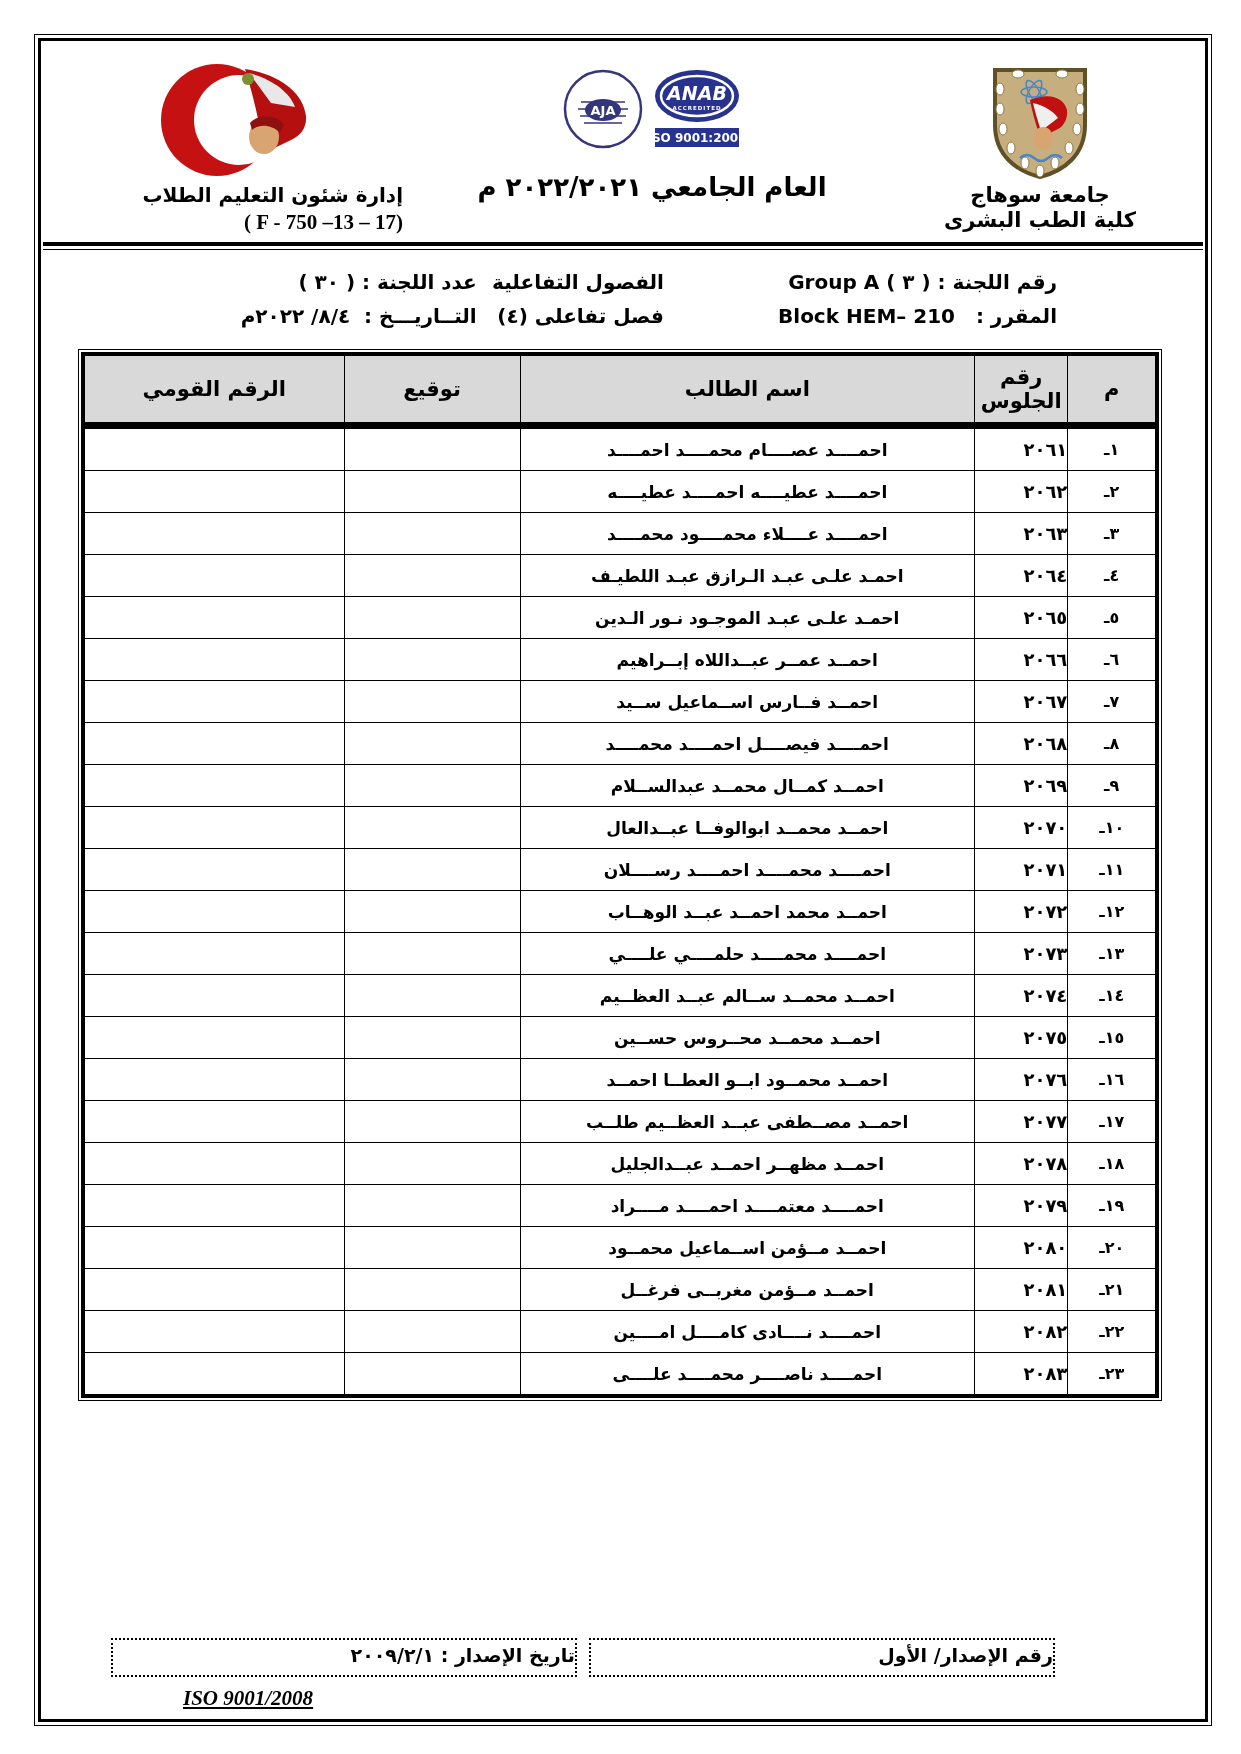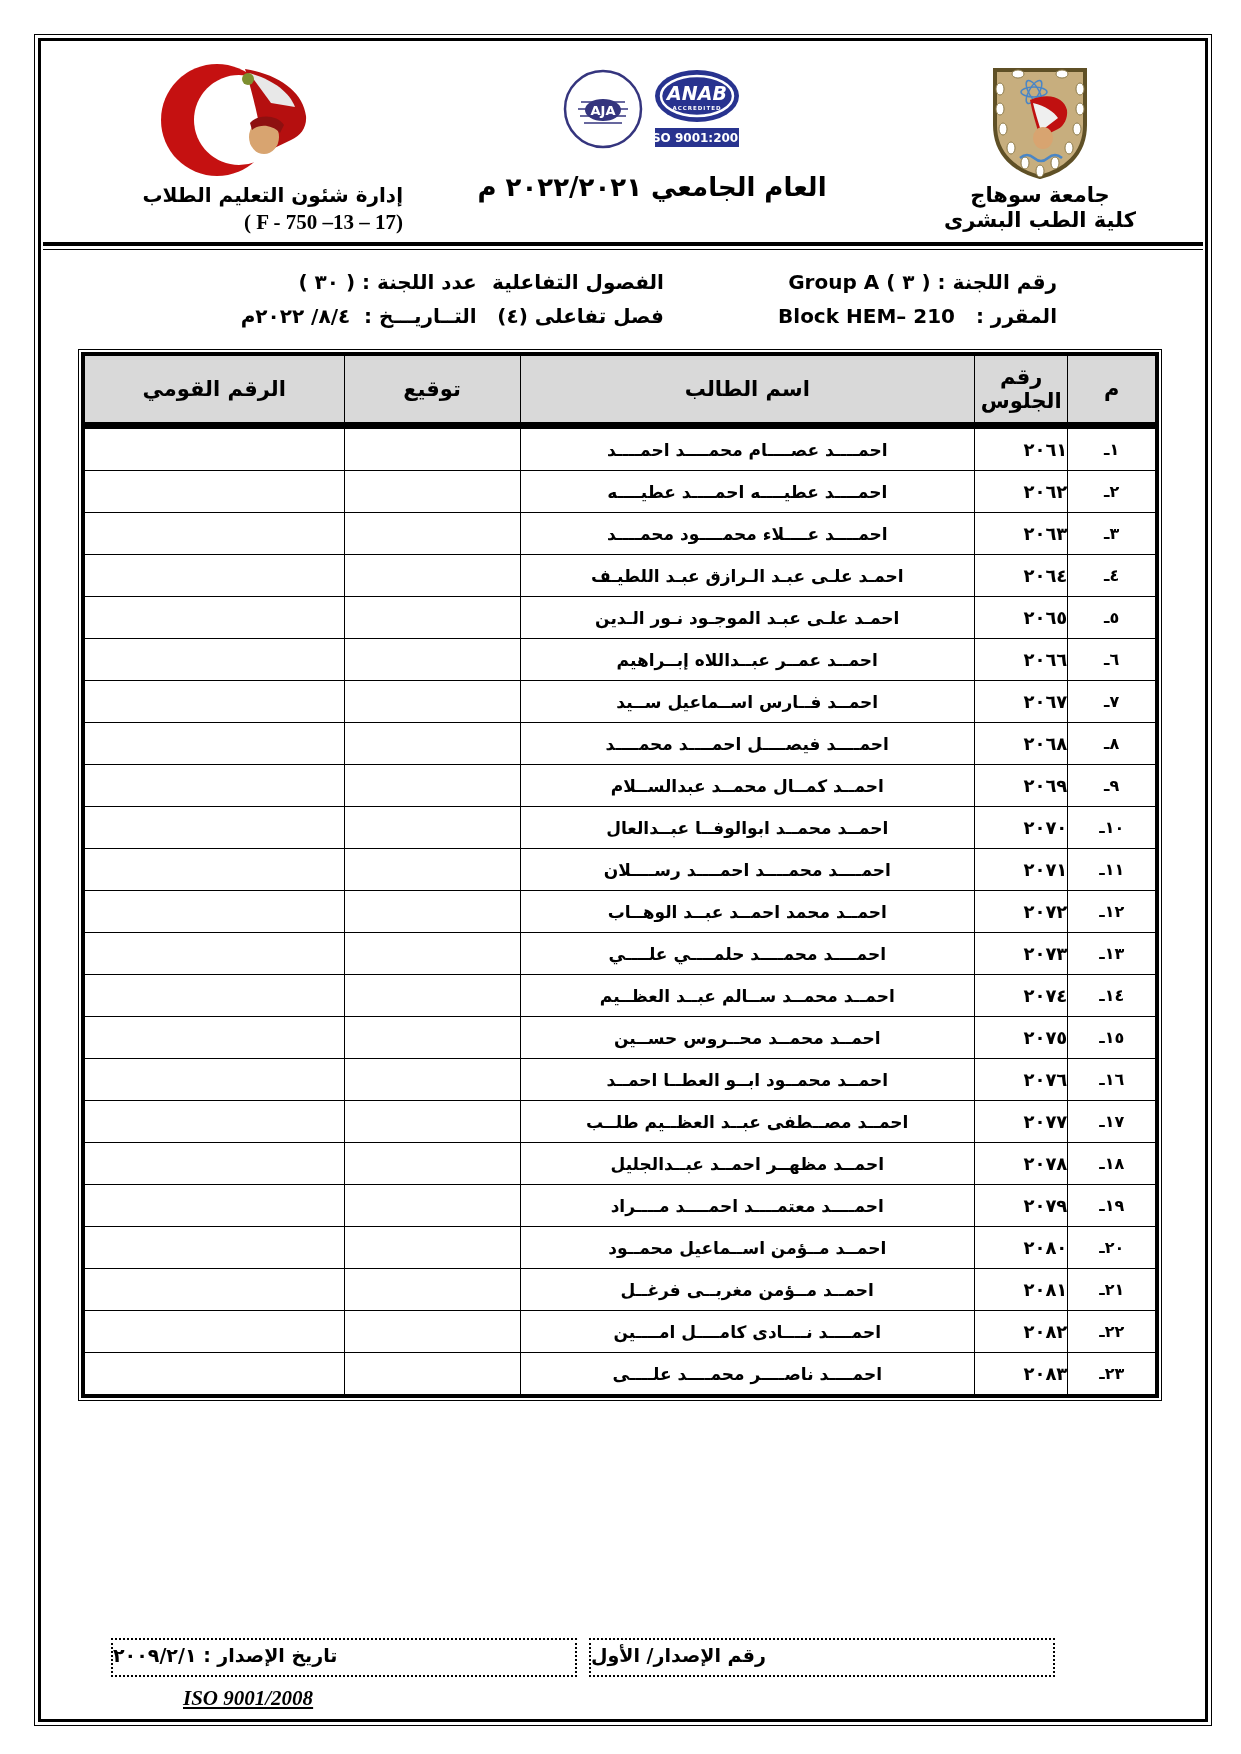--- a/index.html
+++ b/index.html
@@ -51,21 +51,21 @@
   .w-name{width:42.3%;}
   .w-sig{width:16.4%;}
   .w-nid{width:24.3%;}
   .no-cell{font-size:16px;font-weight:bold;text-align:center;}
   .seat-cell{font-size:18px;font-weight:bold;text-align:right;letter-spacing:4px;}
   .name-cell{font-size:17px;font-weight:bold;text-align:center;white-space:nowrap;overflow:hidden;}
   
   .footer{position:absolute;bottom:42px;right:150px;left:70px;display:flex;gap:12px;}
   .fcell{
     flex:1;border:2px dotted #000;height:35px;line-height:31px;
-    text-align:left;font-size:19px;font-weight:bold;background:#fff;
+    text-align:right;font-size:19px;font-weight:bold;background:#fff;
   }
   .iso{
     position:absolute;bottom:8px;left:142px;direction:ltr;
     font-family:"Liberation Serif",serif;font-style:italic;font-weight:bold;font-size:21px;text-decoration:underline;
   }
 </style>
 </head>
 <body>
 
 <div class="sheet">

